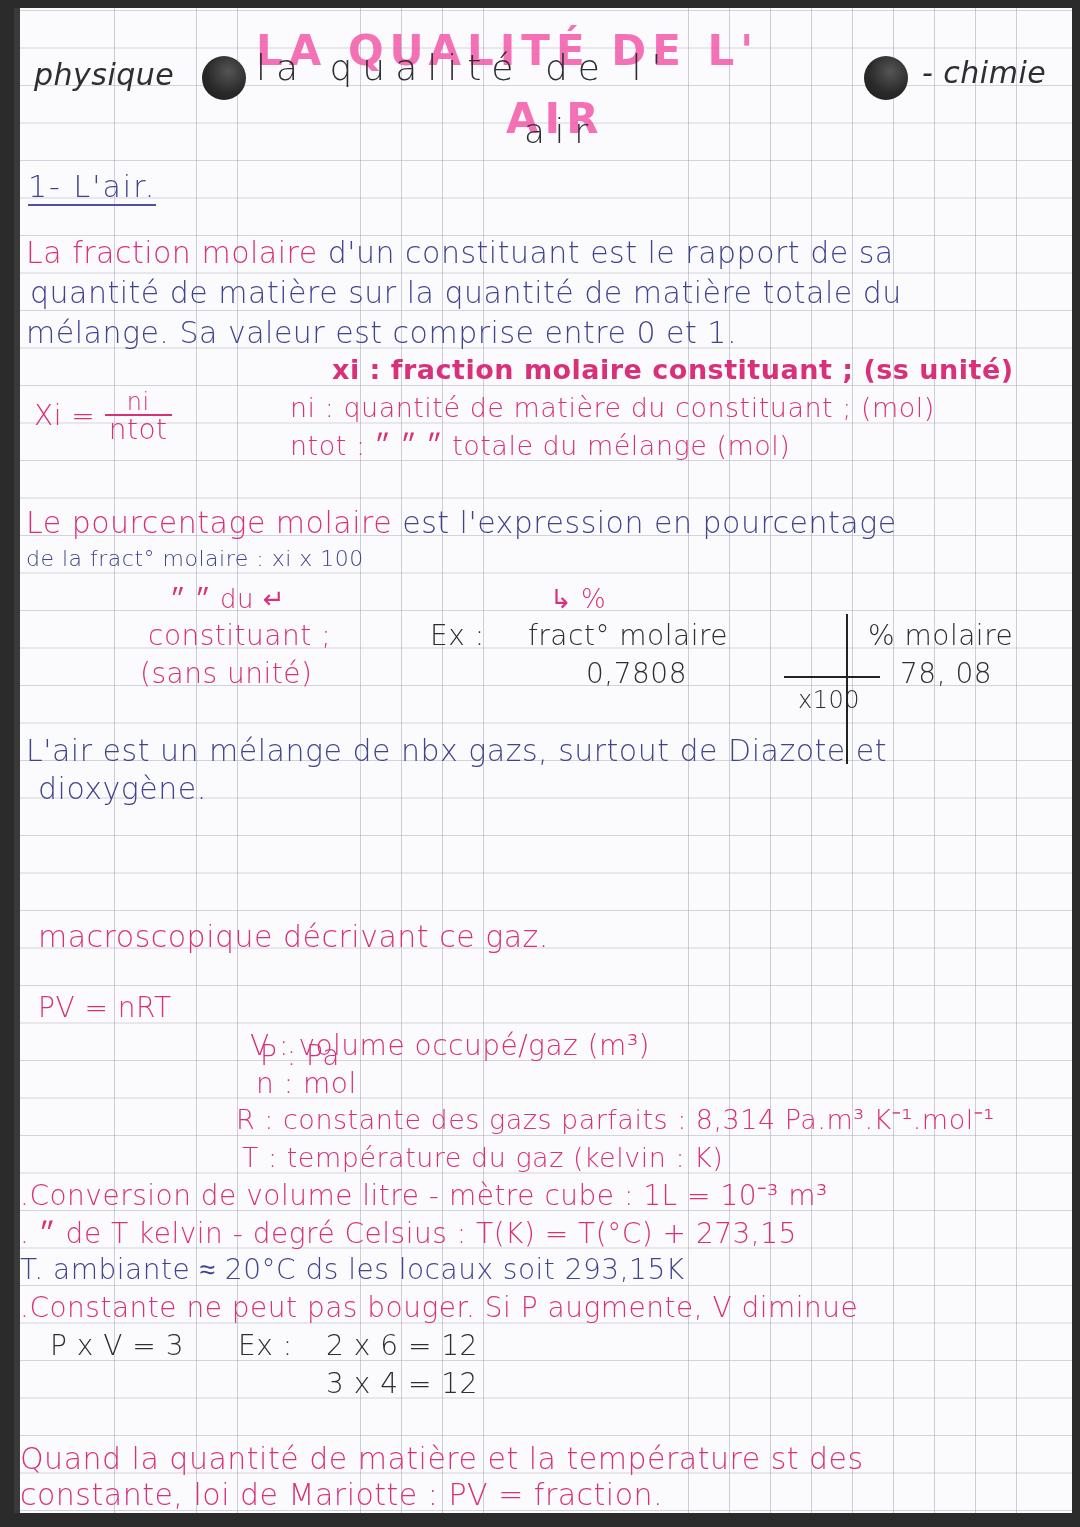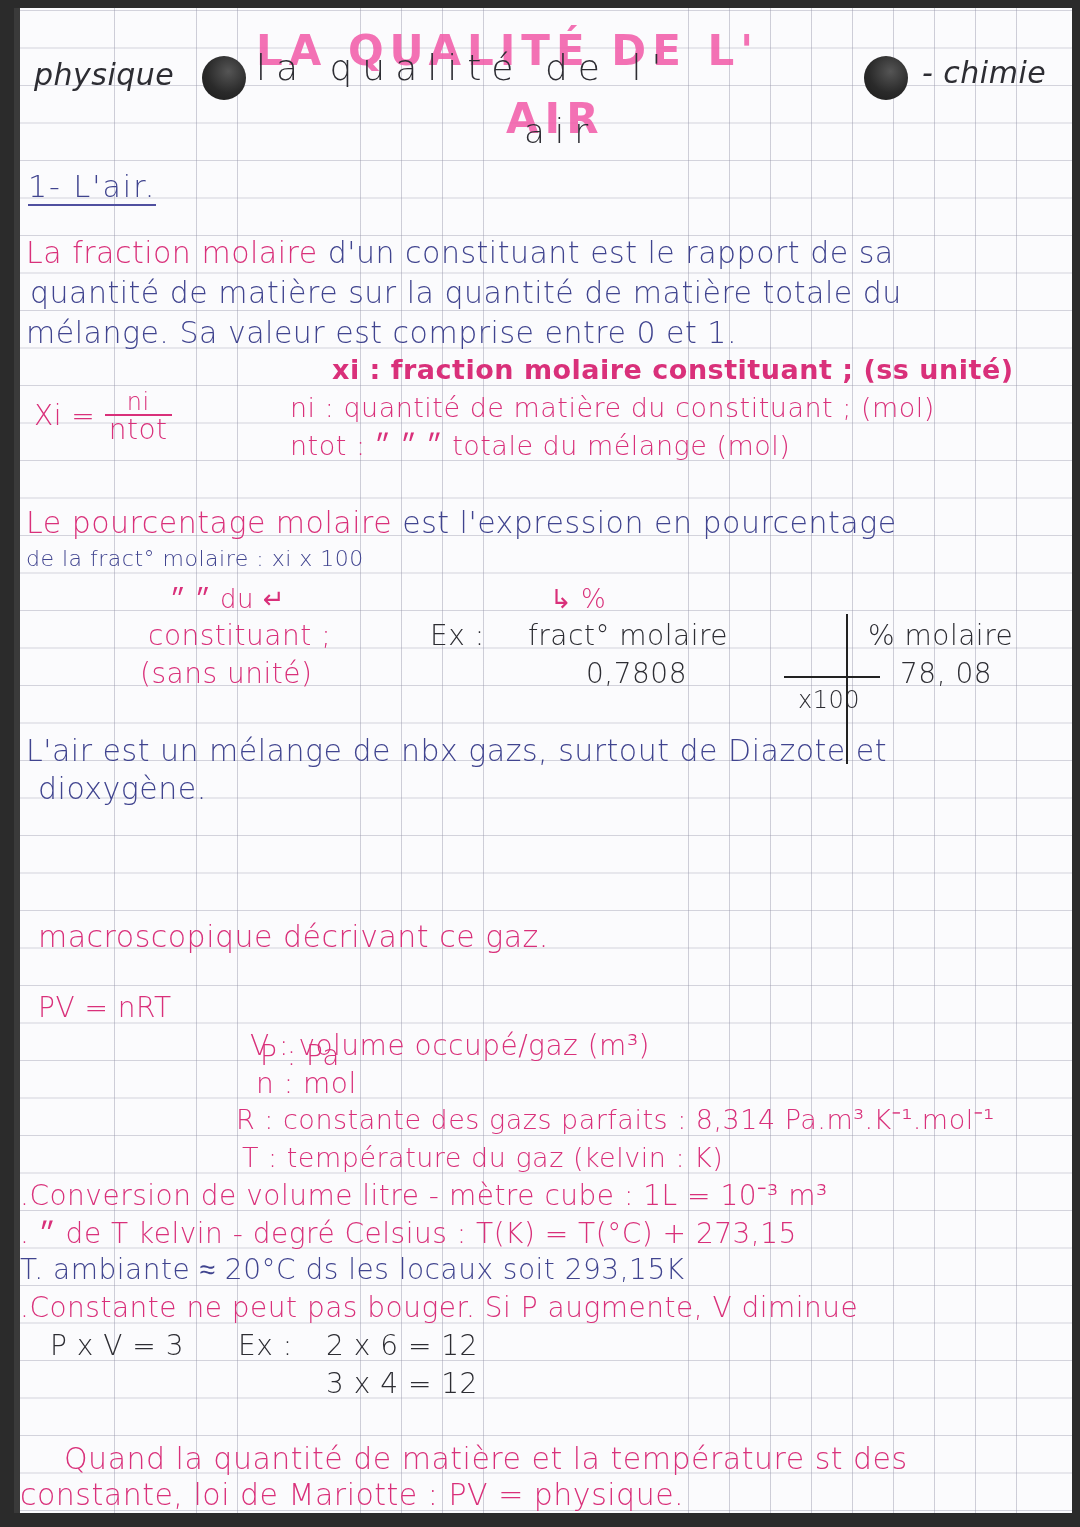--- a/index.html
+++ b/index.html
@@ -107,15 +107,15 @@
   <div class="t hand ink-pink" style="left:0px; top:1174px; font-size:28px;">.Conversion de volume litre - mètre cube : 1L = 10⁻³ m³</div>
   <div class="t hand ink-pink" style="left:0px; top:1212px; font-size:28px;">.   ״          de T  kelvin - degré Celsius : T(K) = T(°C) + 273,15</div>
   <div class="t hand ink-blue" style="left:0px; top:1248px; font-size:28px;">T. ambiante ≈ 20°C ds les locaux soit 293,15K</div>
   <div class="t hand ink-pink" style="left:0px; top:1286px; font-size:28px;">.Constante ne peut pas bouger. Si P augmente, V diminue</div>
 
   <div class="t hand ink-black" style="left:30px; top:1324px; font-size:28px;">P x V = 3</div>
   <div class="t hand ink-black" style="left:218px; top:1324px; font-size:28px;">Ex :</div>
   <div class="t hand ink-black" style="left:306px; top:1324px; font-size:28px;">2 x 6  = 12</div>
   <div class="t hand ink-black" style="left:306px; top:1362px; font-size:28px;">3 x 4  = 12</div>
 
-  <div class="t hand ink-pink" style="left:0px; top:1436px; font-size:30px;margin-left:44px;">Quand la quantité de matière et la température st des</div>
-  <div class="t hand ink-pink" style="left:0px; top:1472px; font-size:30px;">constante, loi de Mariotte : PV = physique.</div>
+  <div class="t hand ink-pink" style="left:0px; top:1436px; font-size:30px;">Quand la quantité de matière et la température st des</div>
+  <div class="t hand ink-pink" style="left:0px; top:1472px; font-size:30px;">constante, loi de Mariotte : PV = fraction.</div>
 </div>
 
 </body></html>

